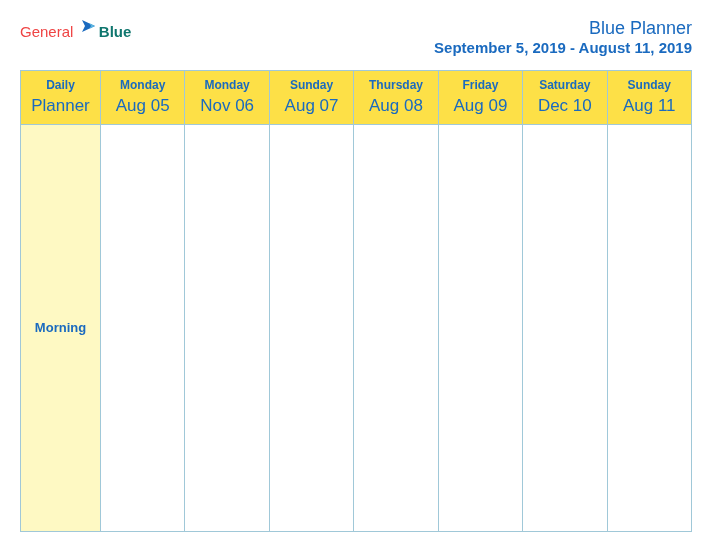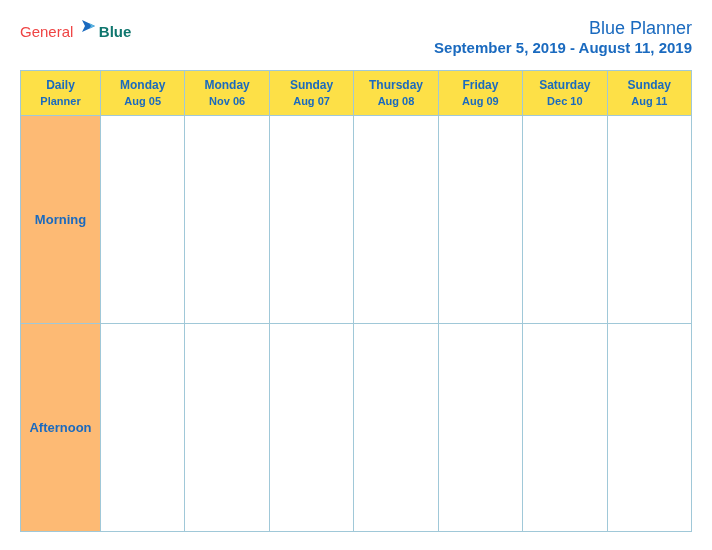--- a/index.html
+++ b/index.html
@@ -87,26 +87,26 @@
       line-height: 1.4;
     }
 
     .calendar-table thead th .day-name {
       display: block;
       font-size: 12px;
     }
 
     .calendar-table thead th .day-date {
       display: block;
-      font-size: 11px;
-      font-weight: bold;
+      font-size: 17px;
+      font-weight: normal;
     }
 
     .row-label-cell {
-      background-color: #fdba74;
+      background-color: #fef9c3;
       color: #1a6abf;
       font-size: 13px;
       font-weight: bold;
       width: 80px;
     }
 
     .data-cell {
       background-color: #fff;
       height: 110px;
     }
@@ -178,24 +178,14 @@
   <tr>
         <td class="row-label-cell">Morning</td>
         <td class="data-cell"></td>
         <td class="data-cell"></td>
         <td class="data-cell"></td>
         <td class="data-cell"></td>
         <td class="data-cell"></td>
         <td class="data-cell"></td>
         <td class="data-cell"></td>
       </tr>
-      <tr>
-        <td class="row-label-cell">Afternoon</td>
-        <td class="data-cell"></td>
-        <td class="data-cell"></td>
-        <td class="data-cell"></td>
-        <td class="data-cell"></td>
-        <td class="data-cell"></td>
-        <td class="data-cell"></td>
-        <td class="data-cell"></td>
-      </tr>
     </tbody>
 </table>
 
 </body></html>

